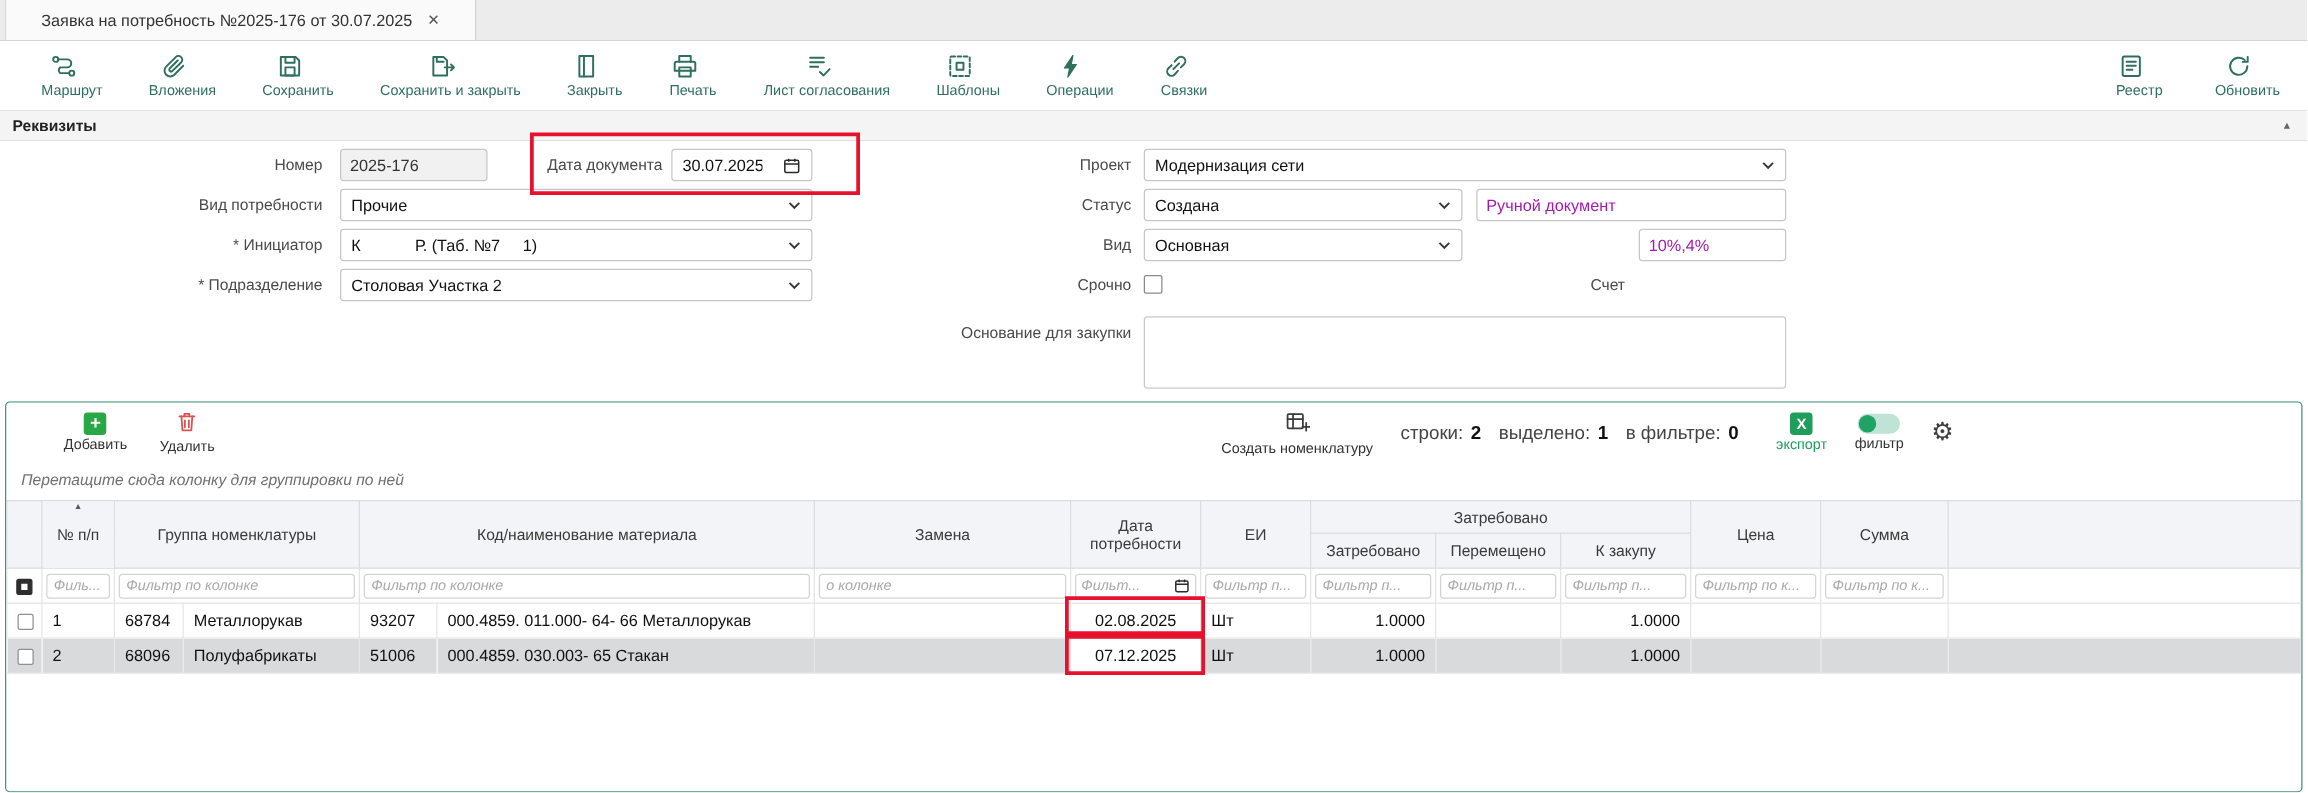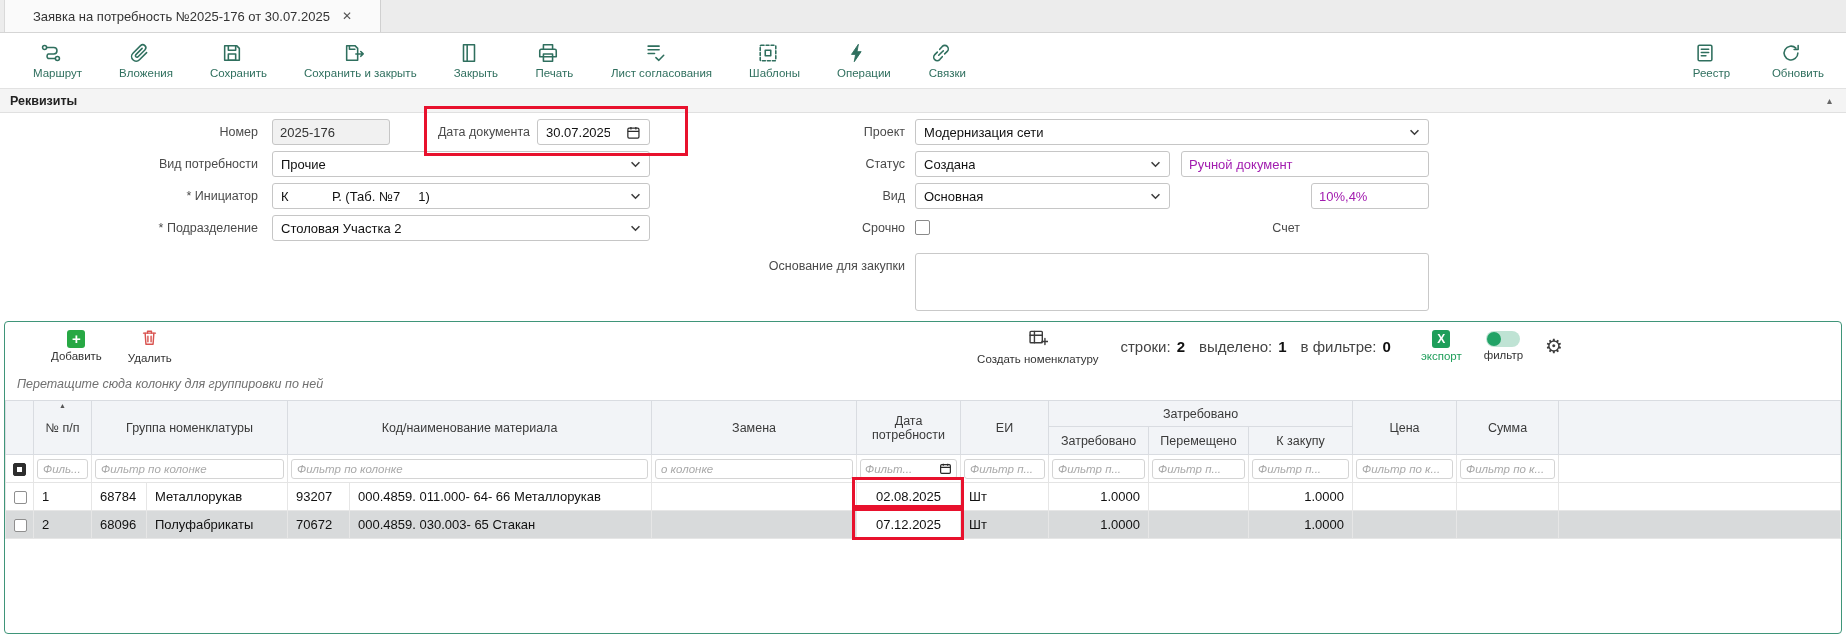--- a/index.html
+++ b/index.html
@@ -419,21 +419,21 @@
           <td class="num">1.0000</td>
           <td class="num"></td>
           <td class="num"></td>
           <td></td>
         </tr>
         <tr class="drow selected">
           <td class="c-sel"><span class="cb"></span></td>
           <td>2</td>
           <td>68096</td>
           <td>Полуфабрикаты</td>
-          <td>70672</td>
+          <td>51006</td>
           <td>000.4859. 030.003- 65 Стакан</td>
           <td></td>
           <td class="c-date">07.12.2025</td>
           <td>Шт</td>
           <td class="num">1.0000</td>
           <td class="num"></td>
           <td class="num">1.0000</td>
           <td class="num"></td>
           <td class="num"></td>
           <td></td>

